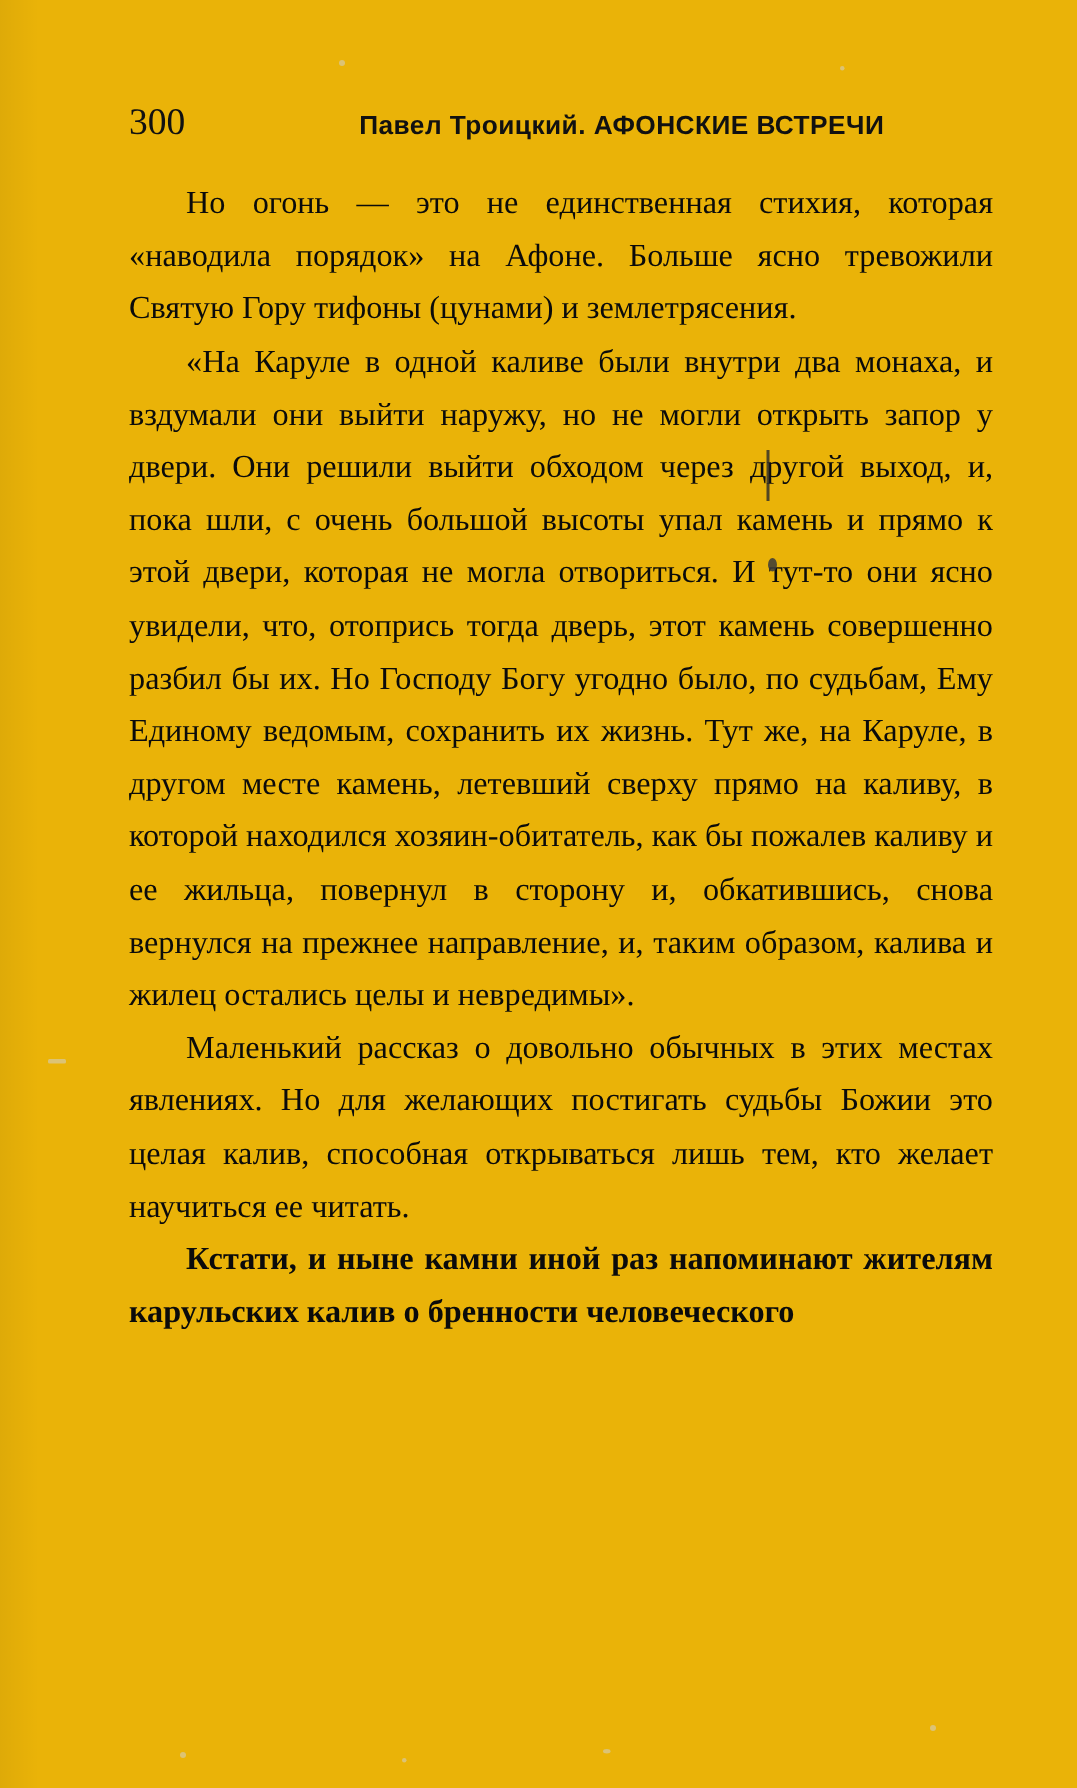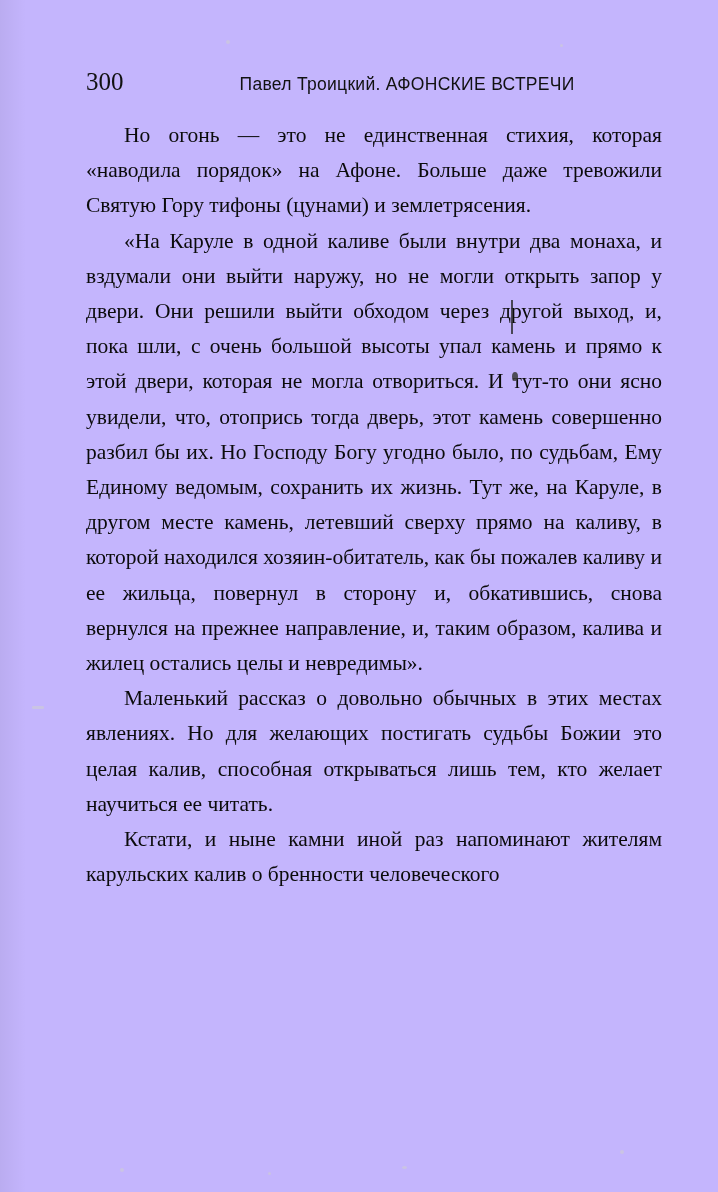--- a/index.html
+++ b/index.html
@@ -14,42 +14,42 @@
     color: #000000;
     position: relative;
     overflow: hidden;
   }
   .page {
     position: absolute;
     left: 0;
     top: 0;
     width: 718px;
     height: 1192px;
-    background: #c4b5fd;
+    background: #eab308;
   }
   .running-head {
     position: absolute;
     left: 86px;
     top: 68px;
     width: 572px;
     display: flex;
     align-items: baseline;
     justify-content: flex-start;
   }
   .page-number {
     font-size: 25px;
     font-family: "Liberation Serif", serif;
     letter-spacing: 0px;
     color: #111;
   }
   .head-title {
     margin-left: 116px;
     font-size: 17.5px;
     font-family: "Liberation Sans", sans-serif;
-    font-weight: normal;
+    font-weight: bold;
     letter-spacing: 0.3px;
     color: #111;
     white-space: nowrap;
   }
   .body-text {
     position: absolute;
     left: 86px;
     top: 118px;
     width: 576px;
     font-size: 21.5px;
@@ -58,20 +58,21 @@
     color: #0b0b0b;
   }
   .body-text p {
     margin: 0;
     text-indent: 38px;
     text-align: justify;
     text-justify: inter-word;
   }
   .body-text p.last {
     text-align: justify;
+    font-weight: bold;
   }
   
   .speck {
     position: absolute;
     background: #cfcfcf;
     border-radius: 50%;
     opacity: 0.55;
   }
   .edge-shadow {
     position: absolute;
@@ -95,21 +96,21 @@
 <div class="page">
 
   <div class="edge-shadow"></div>
 
   <div class="running-head">
     <span class="page-number">300</span>
     <span class="head-title">Павел Троицкий. АФОНСКИЕ ВСТРЕЧИ</span>
   </div>
 
   <div class="body-text">
-    <p>Но огонь — это не единственная стихия, которая «наводила порядок» на Афоне. Больше даже тревожили Святую Гору тифоны (цунами) и землетрясения.</p>
+    <p>Но огонь — это не единственная стихия, которая «наводила порядок» на Афоне. Больше ясно тревожили Святую Гору тифоны (цунами) и землетрясения.</p>
     <p>«На Каруле в одной каливе были внутри два монаха, и вздумали они выйти наружу, но не могли открыть запор у двери. Они решили выйти обходом через другой выход, и, пока шли, с очень большой высоты упал камень и прямо к этой двери, которая не могла отвориться. И тут-то они ясно увидели, что, отопрись тогда дверь, этот камень совершенно разбил бы их. Но Господу Богу угодно было, по судьбам, Ему Единому ведомым, сохранить их жизнь. Тут же, на Каруле, в другом месте камень, летевший сверху прямо на каливу, в которой находился хозяин-обитатель, как бы пожалев каливу и ее жильца, повернул в сторону и, обкатившись, снова вернулся на прежнее направление, и, таким образом, калива и жилец остались целы и невредимы».</p>
     <p>Маленький рассказ о довольно обычных в этих местах явлениях. Но для желающих постигать судьбы Божии  это целая калив, способная открываться лишь тем, кто желает научиться ее читать.</p>
     <p class="last">Кстати, и ныне камни иной раз напоминают жителям карульских калив о бренности человеческого</p>
   </div>
 
   <div class="mark-tick" style="left:511px; top:300px; height:34px;"></div>
   <div class="speck" style="left:512px; top:372px; width:6px; height:9px; background:#3a3a3a; opacity:0.85;"></div>
   <div class="speck" style="left:32px; top:706px; width:12px; height:3px; border-radius:1px;"></div>
   <div class="speck" style="left:120px; top:1168px; width:4px; height:4px;"></div>
   <div class="speck" style="left:268px; top:1172px; width:3px; height:3px;"></div>

